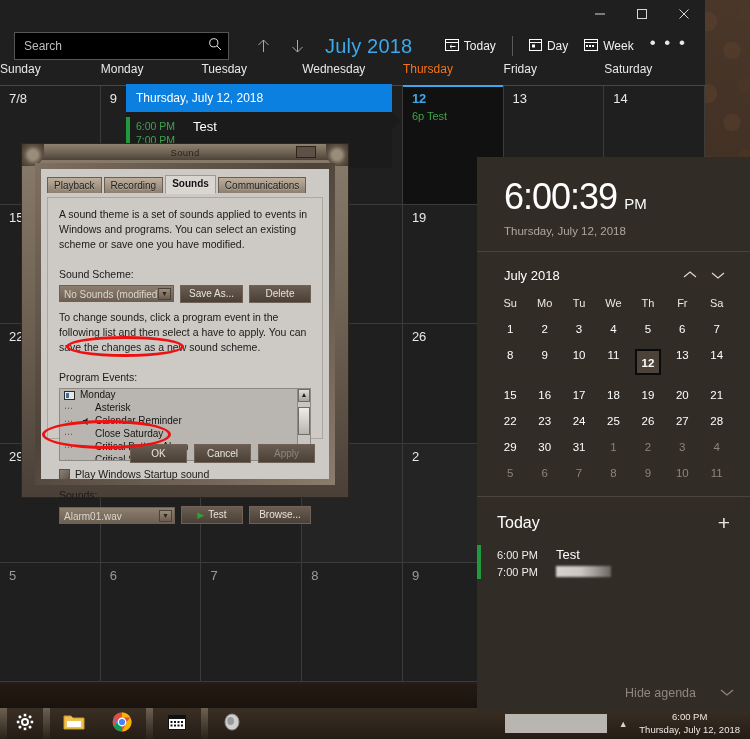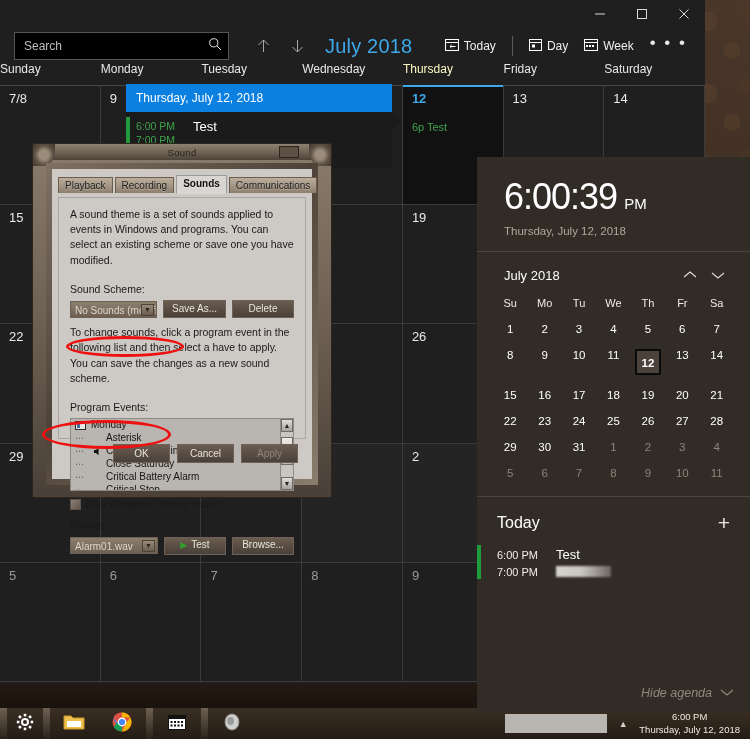--- a/index.html
+++ b/index.html
@@ -67,35 +67,35 @@
   .tbitem {
     display:flex; align-items:center; gap:5px; color:#f0f0f0; font-size:12px;
     padding: 4px 8px;
   }
   .tbsep { width:1px; height:20px; background:#5a5a5a; margin: 0 8px; }
   .tbdots { color:#e8e8e8; font-size:17px; letter-spacing:2px; padding: 0 10px 6px 8px; }
 
   
   .weekhdr { display:flex; height: 24px; border-bottom: 1px solid #464646; }
   .weekhdr .wd { flex: 1; color: #e8e8e8; font-size: 12px; }
-  .weekhdr .wd.sel { color: #fef9c3; }
+  .weekhdr .wd.sel { color: #f97316; }
 
   
   .grid { position:relative; display:flex; flex-direction:column; height: 596px; }
   .grow { display:flex; flex:1; border-bottom:1px solid #3b3b3b; }
   .gcell { flex:1; position:relative; border-right:1px solid #3b3b3b; padding: 5px 0 0 9px; }
   .gcell .dn { font-size: 13px; color:#e9e9e9; }
   .gcell.dim .dn { color:#9a9a9a; }
   .gcell.today { background:#111; }
   .gcell.today .dn { color:#3ea8ea; font-weight:bold; }
   .gcell.today::before {
     content:""; position:absolute; left:0; right:0; top:-1px; height:2px; background:#3ea8ea;
   }
   .gcell.shaded { background:#242424; }
-  .evt-mini { margin-top:15px; font-size:11px; color:#3fa34d; }
+  .evt-mini { margin-top:4px; font-size:11px; color:#3fa34d; }
 
   
   .flyout {
     position:absolute; left:126px; top:84px; width:266px; height:84px;
     background:#1b1b1b; z-index: 30;
   }
   .flyout .fhead {
     background:#0b80e0; color:#fff; font-size:12px; padding:7px 10px;
   }
   .flyout .frow { display:flex; padding:7px 10px 0 0; position:relative; }
@@ -142,26 +142,26 @@
   .agenda-times { font-size:11px; line-height:1.5; color:#f0ece7; }
   .agenda-body { margin-left:18px; }
   .agenda-evt { font-size:13px; }
   .agenda-blur {
     margin-top:4px; width:55px; height:11px;
     background: linear-gradient(90deg,#d6d2ce 0%,#cac6c2 45%,#a39e99 70%,#6a6560 100%);
     filter: blur(1px);
   }
   .hide-agenda {
     position:absolute; right:16px; bottom:12px; font-size:12.5px; color:#8f867c;
-    display:flex; align-items:center; gap:8px;font-style:italic;
+    display:flex; align-items:center; gap:24px;
   }
 
   
   .sounddlg {
-    position:absolute; left:32px; top:143px; width:300px; height:355px; z-index:60;
+    position:absolute; left:21px; top:143px; width:328px; height:355px; z-index:60;
     background:
       linear-gradient(180deg,#8a7c6c,#6b5e50 55%,#4a4038 100%);
     border:1px solid #2d261f;
   }
   .sd-title {
     position:relative; height:16px;
     background: linear-gradient(180deg,#8f8170 0%,#6d6153 55%,#4c4238 100%);
     display:flex; align-items:center; justify-content:center;
   }
   .sd-title .t { font-size:9.5px; color:#2a231c; letter-spacing:.3px; }

